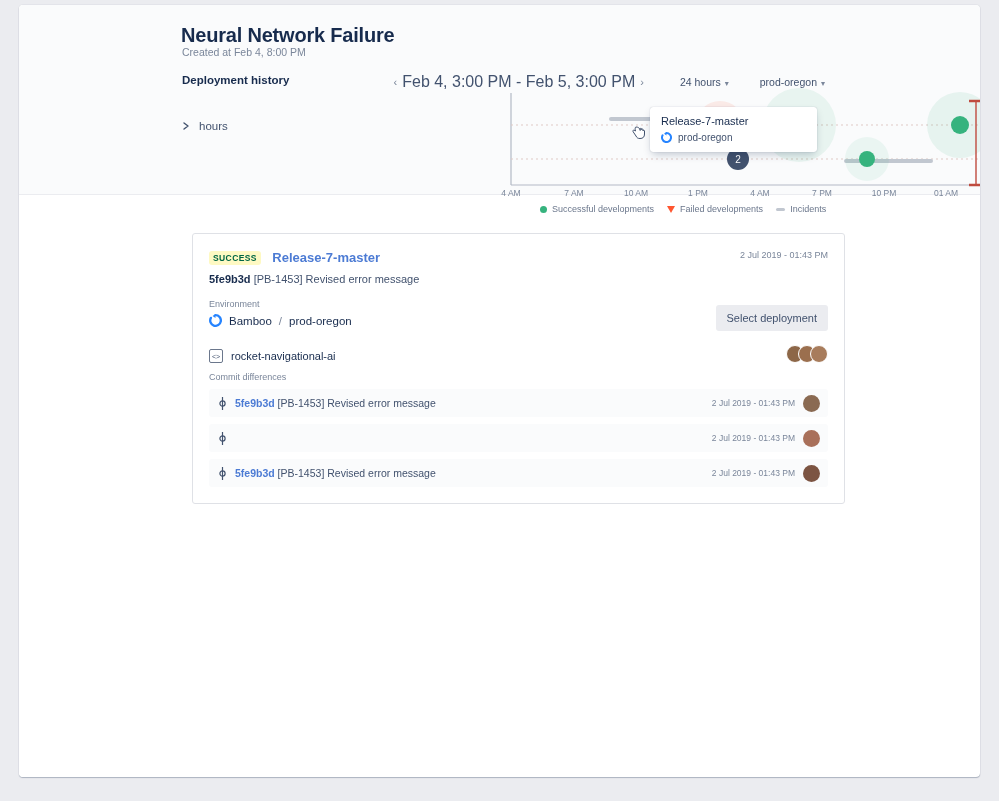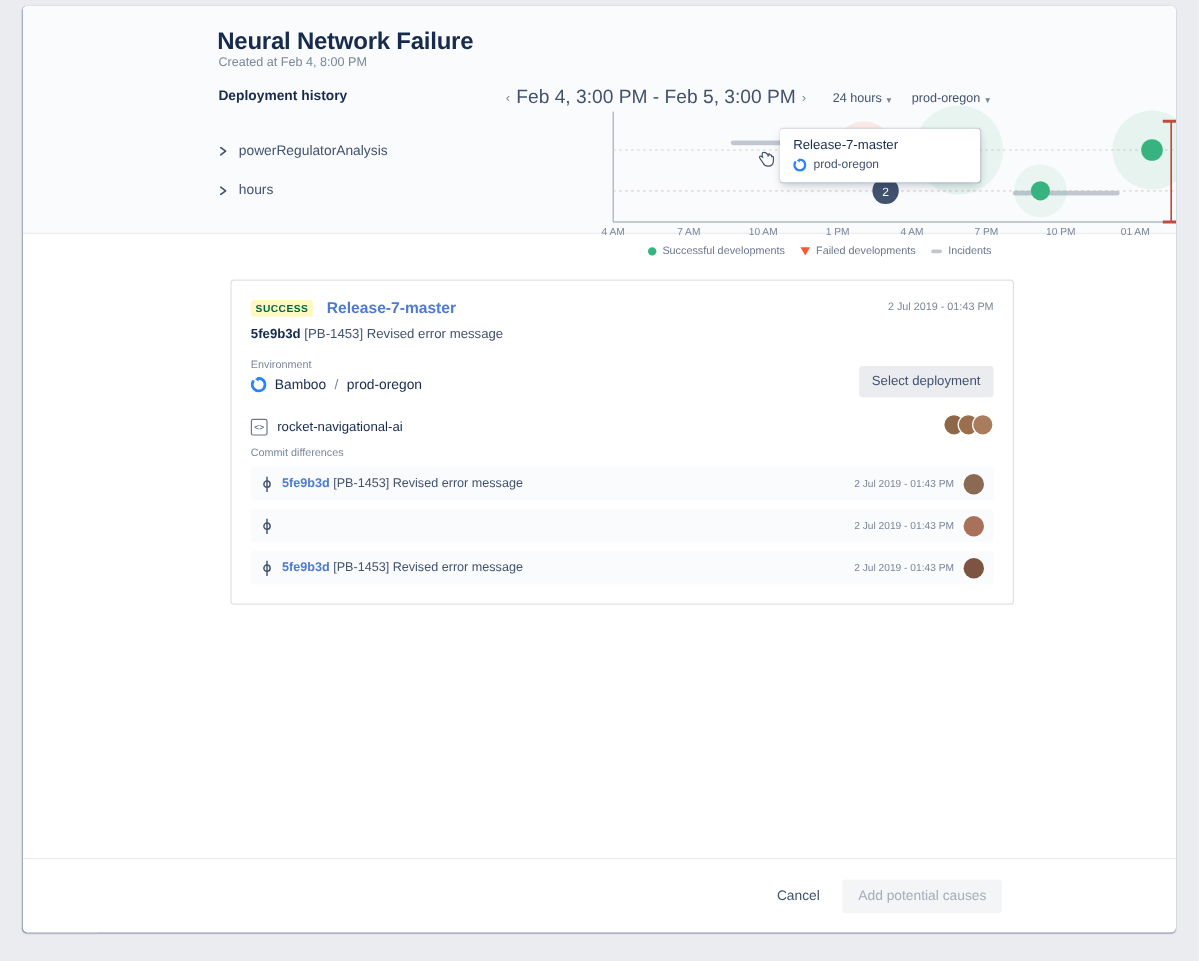--- a/index.html
+++ b/index.html
@@ -60,21 +60,21 @@
     position: absolute; right: 155px; top: 68px;
     display: flex; align-items: center; gap: 0; white-space: nowrap;
   }
   .ctl-arrow {
     font-size: 11px; color: #7a869a; cursor: pointer; padding: 0 5px;
     line-height: 1;
   }
   .ctl-range { font-size: 16px; color: #42526e; cursor: pointer; }
   .ctl-drop {
     font-size: 10.5px; color: #42526e; cursor: pointer;
-    margin-left: 17px; display: inline-flex; align-items: flex-end; gap: 4px;
+    margin-left: 31px; display: inline-flex; align-items: flex-end; gap: 4px;
   }
   .caret { font-size: 8px; color: #7a869a; }
   
   .chart { position: absolute; left: 311px; top: 88px; width: 500px; height: 100px; }
   .chart svg { display: block; overflow: visible; }
   .x-labels {
     position: absolute; left: 300px; top: 183px; width: 530px; height: 12px;
   }
   .x-label {
     position: absolute; font-size: 8.5px; color: #7a869a; transform: translateX(-50%);
@@ -186,26 +186,20 @@
     <div class="inner">
       <div class="page-title">Neural Network Failure</div>
       <div class="page-subtitle">Created at Feb 4, 8:00 PM</div>
       <div class="section-label">Deployment history</div>
 
       <div class="tree">
         <div class="tree-item">
           <svg class="chev" viewBox="0 0 8 8">
             <path d="M2 1 L6 4 L2 7" stroke="#42526e" stroke-width="1.4" fill="none" stroke-linecap="round" stroke-linejoin="round"></path>
           </svg>
-          <span>powerRegulatorAnalysis</span>
-        </div>
-        <div class="tree-item">
-          <svg class="chev" viewBox="0 0 8 8">
-            <path d="M2 1 L6 4 L2 7" stroke="#42526e" stroke-width="1.4" fill="none" stroke-linecap="round" stroke-linejoin="round"></path>
-          </svg>
           <span>hours</span>
         </div>
       </div>
 
       <div class="controls">
         <span class="ctl-arrow">‹</span>
         <span class="ctl-range">Feb 4, 3:00 PM - Feb 5, 3:00 PM</span>
         <span class="ctl-arrow">›</span>
         <span class="ctl-drop">
           <span>24 hours</span>
@@ -364,17 +358,13 @@
           <span>[PB-1453] Revised error message</span>
         </span>
         <span class="diff-right">
           <span class="diff-ts">2 Jul 2019 - 01:43 PM</span>
           <span class="av-sm" style="background:#7c5442"></span>
         </span>
       </div>
     </div>
   </div>
 
-  <div class="footer">
-    <button class="btn-cancel">Cancel</button>
-    <button class="btn-primary">Add potential causes</button>
-  </div>
 </div>
 
 </body></html>

